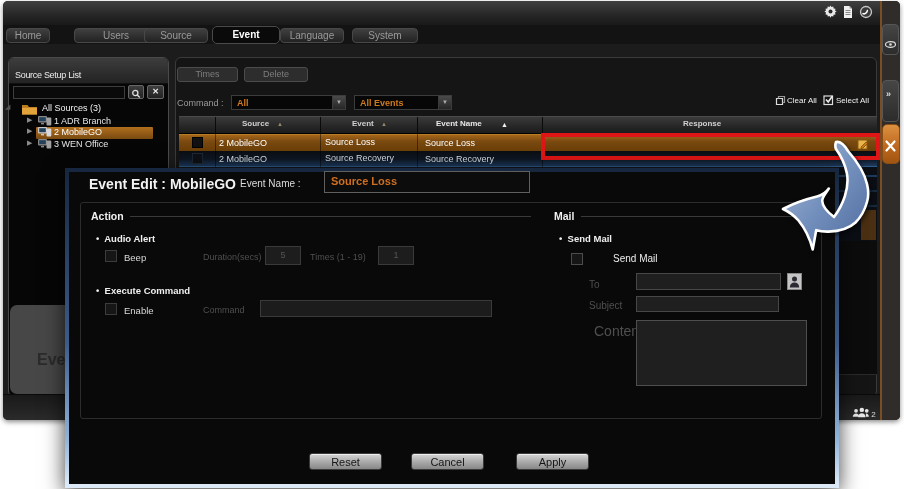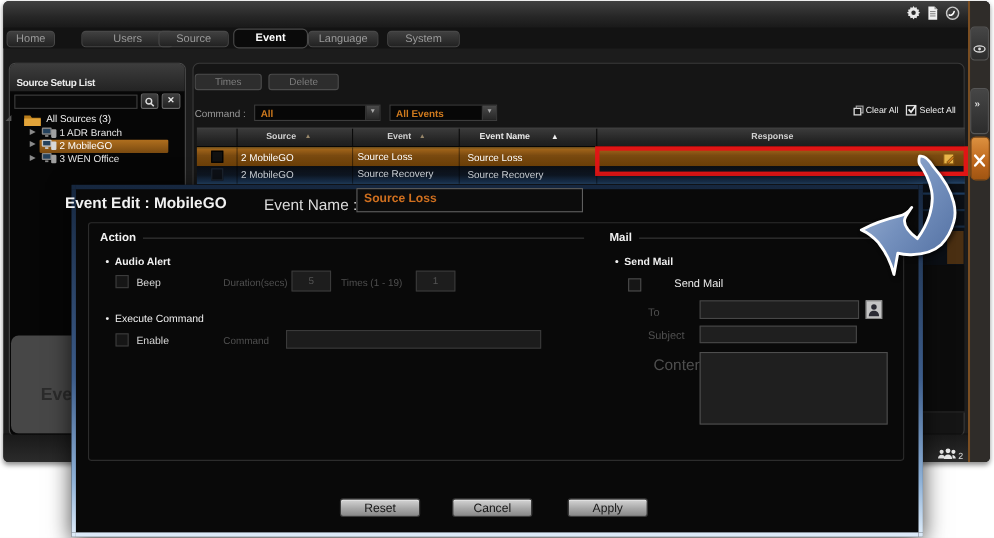--- a/index.html
+++ b/index.html
@@ -28,21 +28,21 @@
 <div class="a" style="left:3px;top:25px;width:897px;height:19px;background:#131313"></div>
 <div class="tab" style="left:6px;width:44px">Home</div>
 <div class="tab" style="left:74px;width:84px">Users</div>
 <div class="tab" style="left:144px;width:64px">Source</div>
 <div class="a" style="left:212px;top:26px;width:68px;height:18px;background:#0a0a0a;border:1px solid #4a4a4a;border-radius:5px;color:#fff;font-size:10px;font-weight:bold;text-align:center;line-height:16px">Event</div>
 <div class="tab" style="left:280px;width:64px">Language</div>
 <div class="tab" style="left:352px;width:66px">System</div>
 
 <div class="a" style="left:8px;top:57px;width:161px;height:340px;background:#060606;border:1px solid #4a4a4a;border-radius:6px"></div>
 <div class="a" style="left:9px;top:58px;width:159px;height:26px;background:linear-gradient(#3d3d3d,#232323);border-bottom:1px solid #101010;border-radius:5px 5px 0 0"></div>
-<div class="txt" style="left:15px;top:70px;color:#ececec;font-size:9px;font-weight:bold;letter-spacing:-.3px">Source Setup List</div>
+<div class="txt" style="left:15px;top:70px;color:#ececec;font-size:9px;font-weight:normal;letter-spacing:-.3px">Source Setup List</div>
 <div class="a" style="left:13px;top:86px;width:112px;height:13px;background:#0a0a0a;border:1px solid #3e3e3e"></div>
 <div class="a" style="left:128px;top:85px;width:16px;height:14px;background:linear-gradient(#3e3e3e,#222);border:1px solid #686868;border-radius:2px">
   <svg width="14" height="12" viewBox="0 0 14 12">
       <circle cx="6.3" cy="5" r="2.6" fill="none" stroke="#ddd" stroke-width="1.3"></circle>
       <line x1="8.2" y1="7" x2="10.8" y2="9.6" stroke="#ddd" stroke-width="1.4"></line>
     </svg>
 </div>
 <div class="a" style="left:147px;top:85px;width:17px;height:14px;background:linear-gradient(#3e3e3e,#222);border:1px solid #686868;border-radius:2px;color:#eee;font-size:8px;text-align:center;line-height:12px;font-weight:bold">✕</div>
 
 <div class="txt" style="left:5px;top:103px;color:#555;font-size:7px">◢</div>
@@ -164,35 +164,35 @@
     <path d="M2.5 2.5l8 9M10.5 2.5l-8 9" stroke="#fff" stroke-width="2.2" stroke-linecap="round"></path>
   </svg>
 
 <div class="a" style="left:541px;top:133px;width:339px;height:27px;border:4px solid #e01515"></div>
 <svg class="a" style="left:857px;top:139px" width="13" height="12" viewBox="0 0 13 12">
   <rect x="1" y="1" width="9" height="9" fill="#e8b54a" stroke="#8a5a10"></rect>
   <path d="M4 8l5-5 1.5 1.5-5 5H4z" fill="#c87818" stroke="#6a4008" stroke-width=".6"></path>
 </svg>
 
 <div class="a" style="left:65px;top:168px;width:774px;height:320px;background:#090909;border:4px solid;border-image:linear-gradient(#16273f,#3c5c8a 55%,#8fb2d8 85%,#dceaf8) 1;box-shadow:0 5px 20px rgba(0,0,0,.75)"></div>
-<div class="txt" style="left:59px;top:176px;color:#f2f2f2;font-size:14px;font-weight:bold">Event Edit : MobileGO</div>
-<div class="txt" style="left:240px;top:178px;color:#dcdcdc;font-size:14px">Event Name :</div>
+<div class="txt" style="left:89px;top:176px;color:#f2f2f2;font-size:14px;font-weight:bold">Event Edit : MobileGO</div>
+<div class="txt" style="left:240px;top:178px;color:#dcdcdc;font-size:10px">Event Name :</div>
 <div class="a" style="left:324px;top:171px;width:206px;height:22px;background:#0c0c0c;border:1px solid #5f5f5f"></div>
 <div class="txt" style="left:331px;top:175px;color:#cf6f1f;font-size:11px;font-weight:bold">Source Loss</div>
 <div class="a" style="left:80px;top:202px;width:742px;height:217px;border:1px solid #2c2c2c;border-radius:3px"></div>
 <div class="txt" style="left:91px;top:210px;color:#f0f0f0;font-size:10.5px;font-weight:bold">Action</div>
 <div class="a" style="left:130px;top:216px;width:401px;height:1px;background:#3a3a3a"></div>
 <div class="txt" style="left:96px;top:233px;color:#f0f0f0;font-size:9.5px;font-weight:bold">•&nbsp; Audio Alert</div>
 <div class="a" style="left:105px;top:250px;width:12px;height:12px;background:#161616;border:1px solid #3c3c3c"></div>
 <div class="txt" style="left:124px;top:252px;color:#dadada;font-size:9.5px">Beep</div>
 <div class="txt" style="left:203px;top:252px;color:#4f4f4f;font-size:9px">Duration(secs)</div>
 <div class="a" style="left:265px;top:246px;width:36px;height:19px;background:#1d1d1d;border:1px solid #3a3a3a;color:#555;font-size:9px;text-align:center;line-height:17px">5</div>
 <div class="txt" style="left:310px;top:252px;color:#4f4f4f;font-size:9px">Times (1 - 19)</div>
 <div class="a" style="left:378px;top:246px;width:36px;height:19px;background:#1d1d1d;border:1px solid #3a3a3a;color:#555;font-size:9px;text-align:center;line-height:17px">1</div>
-<div class="txt" style="left:96px;top:285px;color:#f0f0f0;font-size:9.5px;font-weight:normal">•&nbsp; Execute Command</div>
+<div class="txt" style="left:96px;top:285px;color:#f0f0f0;font-size:9.5px;font-weight:bold">•&nbsp; Execute Command</div>
 <div class="a" style="left:105px;top:303px;width:12px;height:12px;background:#161616;border:1px solid #3c3c3c"></div>
 <div class="txt" style="left:124px;top:305px;color:#dadada;font-size:9.5px">Enable</div>
 <div class="txt" style="left:203px;top:305px;color:#4f4f4f;font-size:9px">Command</div>
 <div class="a" style="left:260px;top:300px;width:232px;height:17px;background:#1c1c1c;border:1px solid #3a3a3a"></div>
 <div class="txt" style="left:554px;top:210px;color:#f0f0f0;font-size:10.5px;font-weight:bold">Mail</div>
 <div class="a" style="left:581px;top:216px;width:241px;height:1px;background:#3a3a3a"></div>
 <div class="txt" style="left:559px;top:233px;color:#f0f0f0;font-size:9.5px;font-weight:bold">•&nbsp; Send Mail</div>
 <div class="a" style="left:571px;top:253px;width:12px;height:12px;background:#161616;border:1px solid #4c4c4c"></div>
 <div class="txt" style="left:613px;top:253px;color:#ececec;font-size:10px">Send Mail</div>
 <div class="txt" style="left:589px;top:279px;color:#4f4f4f;font-size:10px">To</div>

